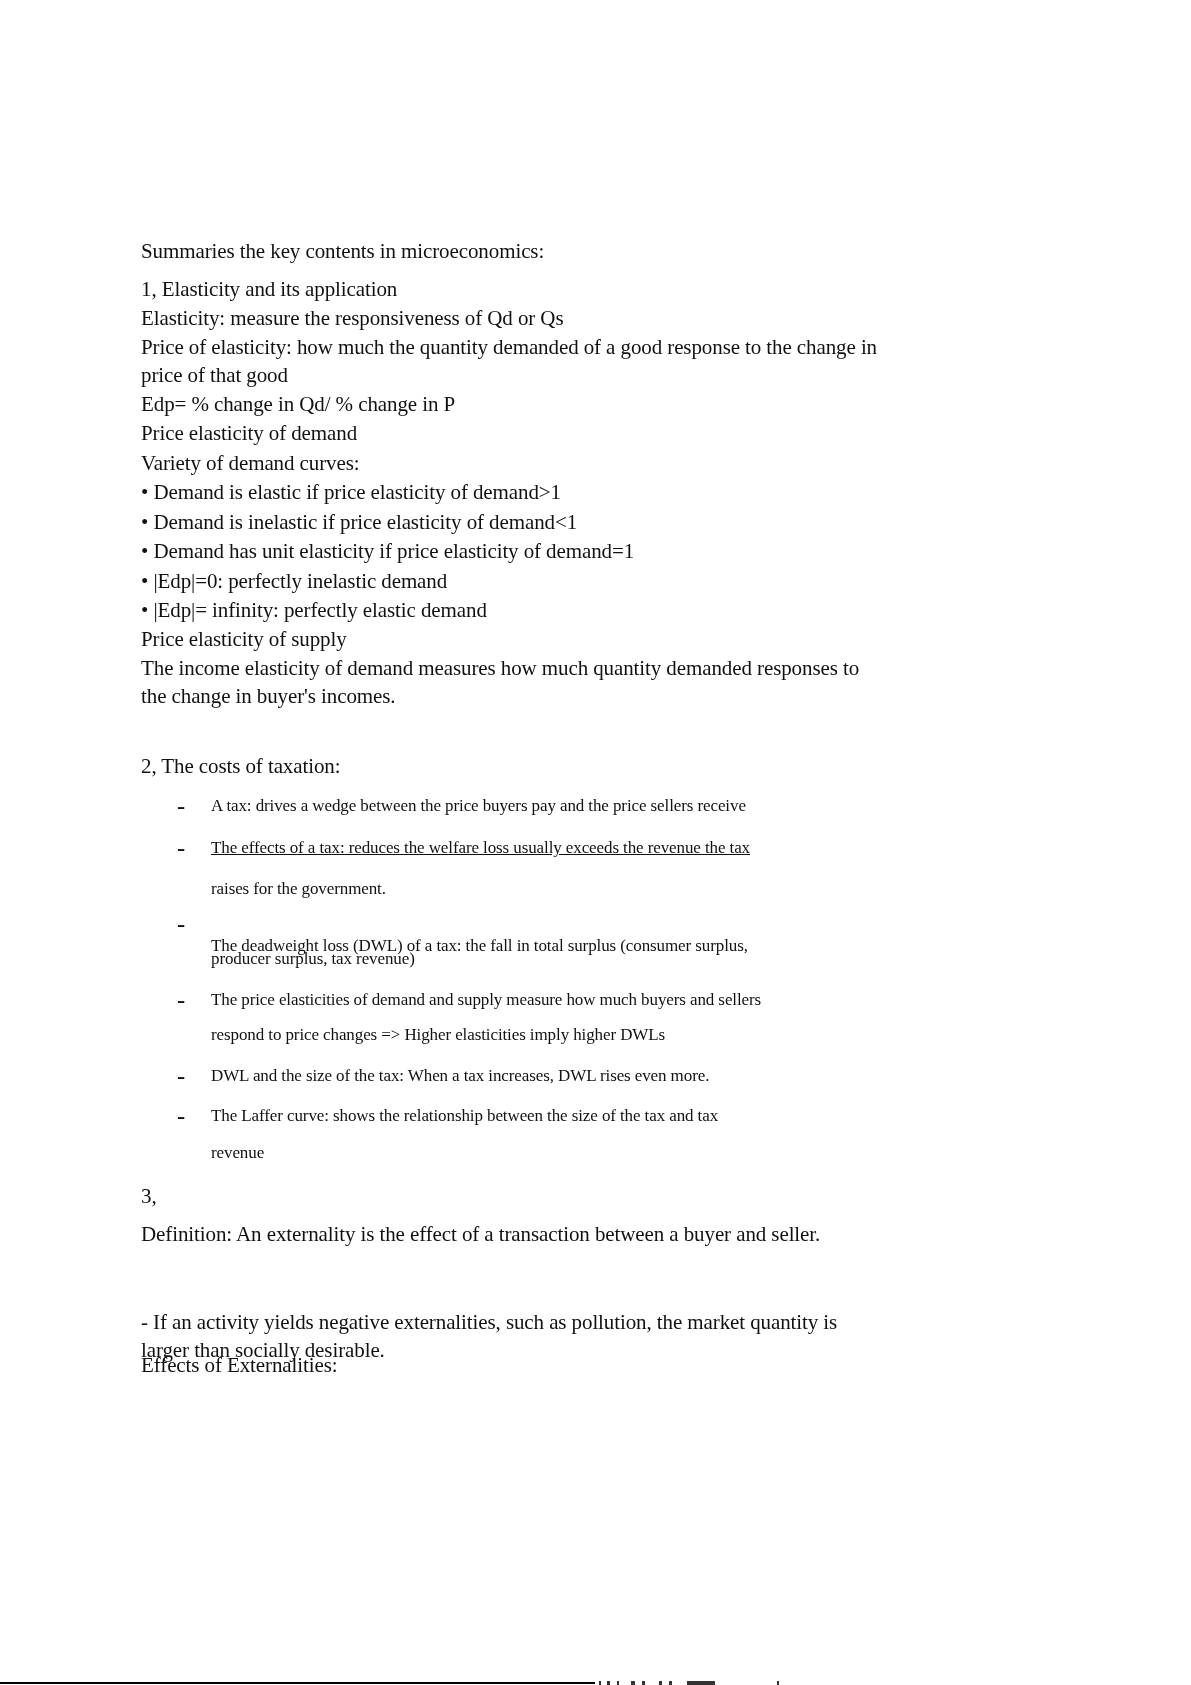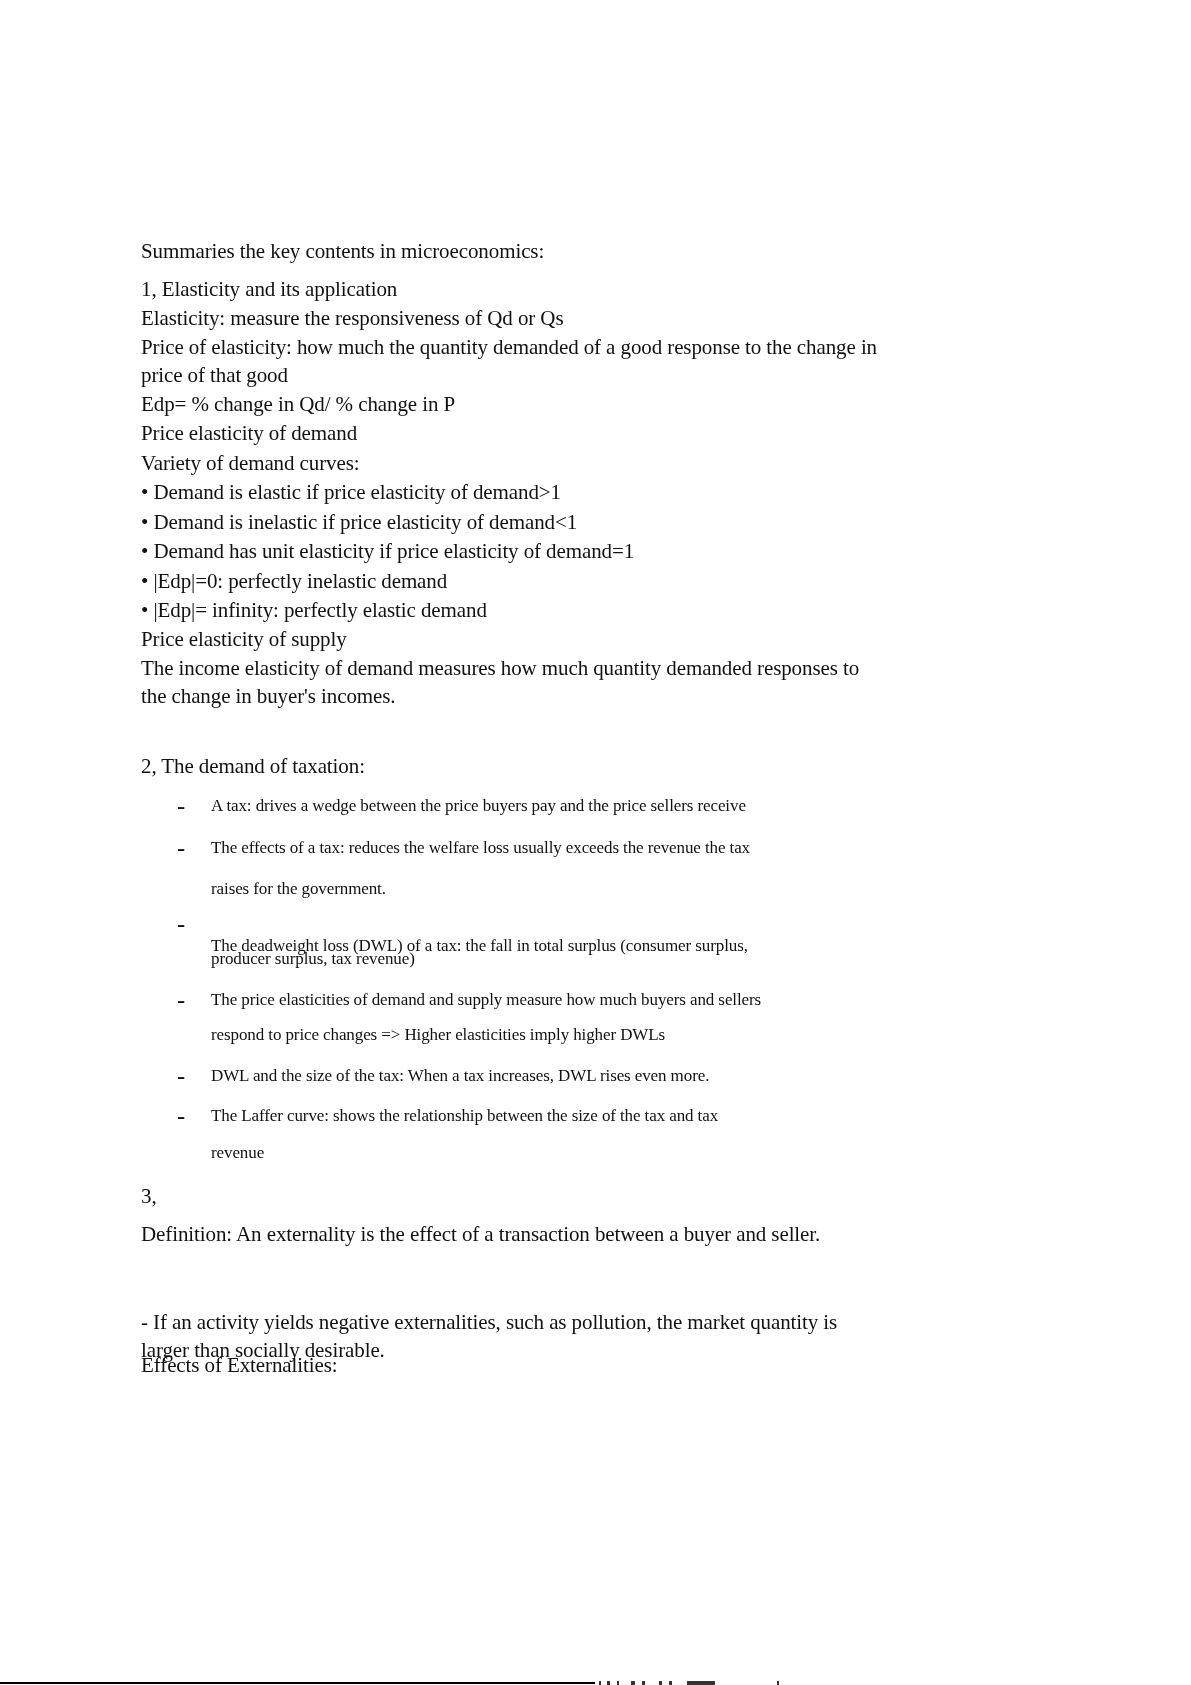--- a/index.html
+++ b/index.html
@@ -85,30 +85,30 @@
   <div class="line" style="top:477px;">• Demand is elastic if price elasticity of demand&gt;1</div>
   <div class="line" style="top:507px;">• Demand is inelastic if price elasticity of demand&lt;1</div>
   <div class="line" style="top:536px;">• Demand has unit elasticity if price elasticity of demand=1</div>
   <div class="line" style="top:566px;">• |Edp|=0: perfectly inelastic demand</div>
   <div class="line" style="top:595px;">• |Edp|= infinity: perfectly elastic demand</div>
 
   <div class="line" style="top:624px;">Price elasticity of supply</div>
   <div class="line" style="top:653px;">The income elasticity of demand measures how much quantity demanded responses to</div>
   <div class="line" style="top:681px;">the change in buyer's incomes.</div>
 
-  <div class="line" style="top:751px;">2, The demand of taxation:</div>
+  <div class="line" style="top:751px;">2, The costs of taxation:</div>
 
   <div>
     <div class="dash" style="top:791px;">-</div>
     <div class="dash-text" style="top:791px;">A tax: drives a wedge between the price buyers pay and the price sellers receive</div>
   </div>
 
   <div>
     <div class="dash" style="top:833px;">-</div>
-    <div class="dash-text" style="top:833px;">The effects of a tax: reduces the welfare loss usually exceeds the revenue the tax</div>
+    <div class="dash-text" style="top:833px;text-decoration:underline;">The effects of a tax: reduces the welfare loss usually exceeds the revenue the tax</div>
     <div class="dash-text" style="top:868px;margin-top:6px;">raises for the government.</div>
   </div>
 
   <div>
     <div class="dash" style="top:909px;">-</div>
     <div class="dash-text" style="top:912px;margin-top:19px;">The deadweight loss (DWL) of a tax: the fall in total surplus (consumer surplus,</div>
     <div class="dash-text" style="top:944px;">producer surplus, tax revenue)</div>
   </div>
 
   <div>

